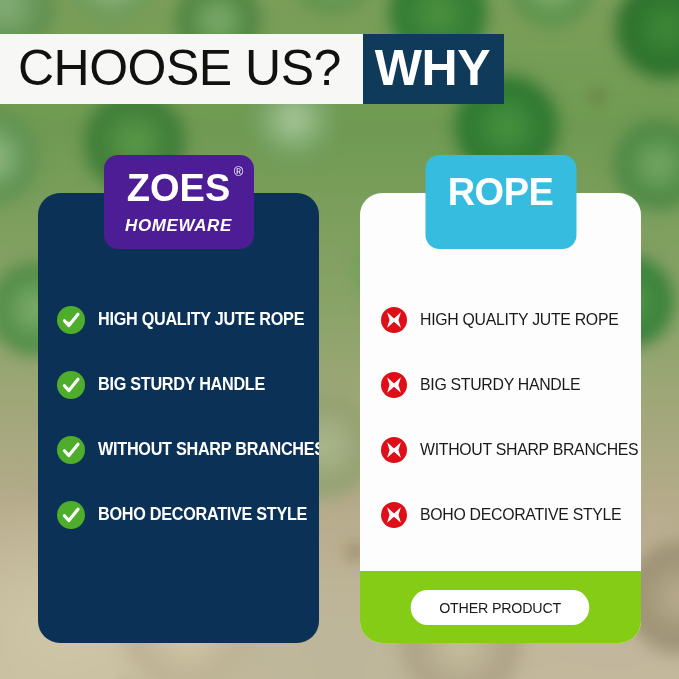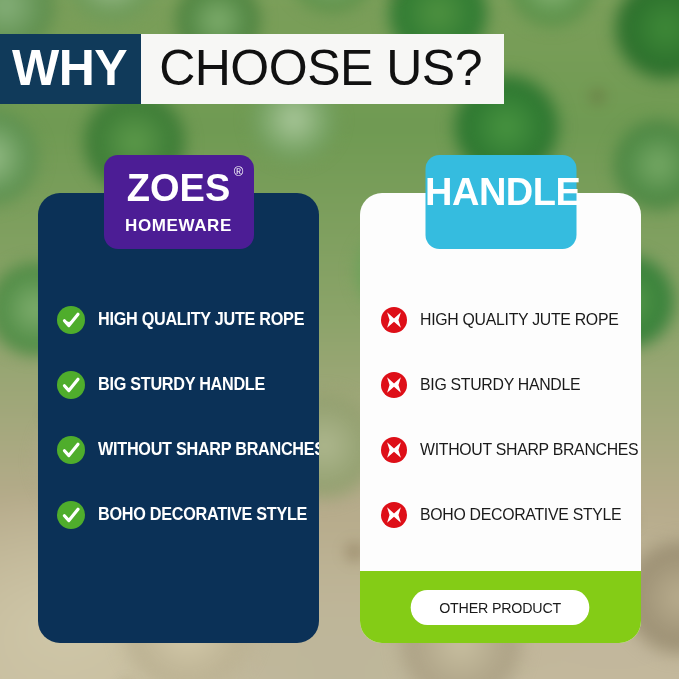--- a/index.html
+++ b/index.html
@@ -156,20 +156,21 @@
     right: -13px;
     font-size: 13px;
     font-weight: normal;
   }
   .brand-sub {
     color: #ffffff;
     font-size: 17px;
     font-weight: bold;
     letter-spacing: 0.6px;
     margin-top: 9px;
+    font-style: italic;
   }
   #tab-other-label {
     color: #ffffff;
     font-size: 38px;
     font-weight: bold;
     letter-spacing: -0.5px;
     line-height: 1;
   }
 
   .card-body {
@@ -257,22 +258,22 @@
 </head>
 <body>
 
 <div id="bg-photo">
   <div class="layer base"></div>
   <div class="layer blobs"></div>
   <div class="layer specks"></div>
 </div>
 
 <div id="header">
+  <div id="choose-box">CHOOSE US?</div>
   <div id="why-box">WHY</div>
-  <div id="choose-box">CHOOSE US?</div>
 </div>
 
 <div class="card" id="card-ours">
 
   <div class="card-body" id="body-ours">
     <div class="features" id="features-ours">
 
       <div class="feature-row">
         <svg class="icon-check" viewBox="0 0 32 32">
           <circle cx="16" cy="16" r="15" fill="#4fad2c"></circle>
@@ -357,16 +358,16 @@
       </div>
 
     </div>
 
     <div class="card-footer" id="footer-other">
       <button class="pill">OTHER PRODUCT</button>
     </div>
   </div>
 
   <div class="tab" id="tab-other">
-    <div id="tab-other-label">HANDLE</div>
+    <div id="tab-other-label">ROPE</div>
   </div>
 
 </div>
 
 </body></html>

